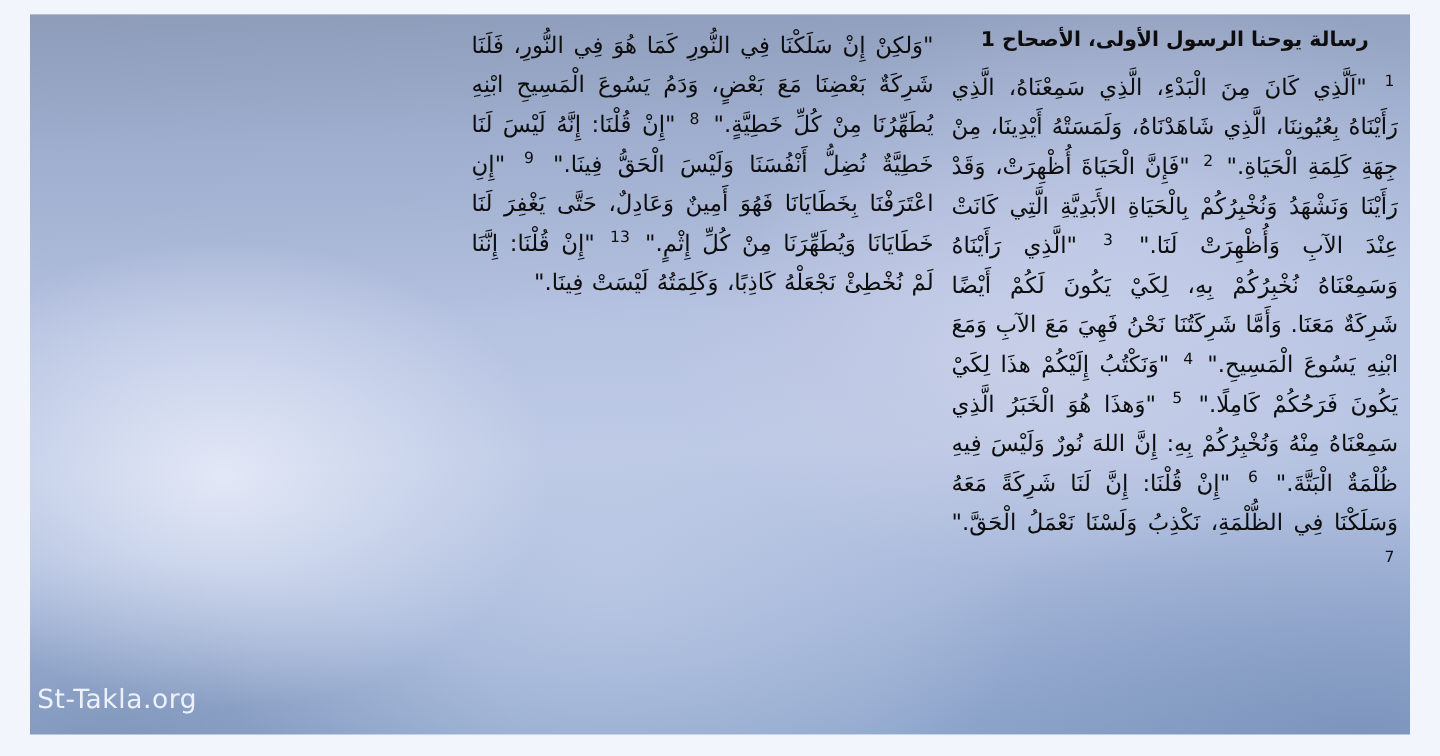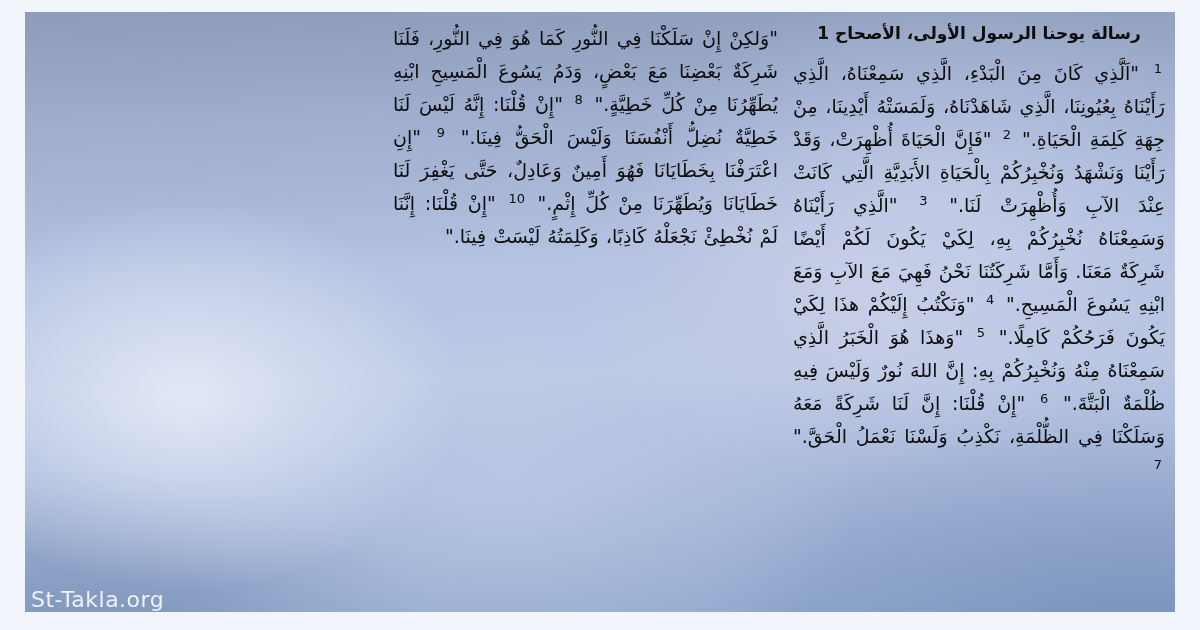--- a/index.html
+++ b/index.html
@@ -55,21 +55,21 @@
   .col-second .verses { padding-top: 4px; }
   sup.vnum {
     font-size: 13px;
     line-height: 0;
     vertical-align: 7px;
     padding: 0 3px;
     color: #0d0d0d;
   }
   .watermark {
     position: absolute;
-    left: 6px; bottom: 0;
+    left: 6px; bottom: 16px;
     font-size: 22px;
     letter-spacing: 0.5px;
     color: rgba(242, 246, 253, 0.95);
   }
 </style>
 </head>
 <body>
 
 <div class="frame">
   <div class="photo">
@@ -95,21 +95,21 @@
         </p>
       </div>
 
       <div class="col col-second">
         <p class="verses">
           <span>"وَلكِنْ إِنْ سَلَكْنَا فِي النُّورِ كَمَا هُوَ فِي النُّورِ، فَلَنَا شَرِكَةٌ بَعْضِنَا مَعَ بَعْضٍ، وَدَمُ يَسُوعَ الْمَسِيحِ ابْنِهِ يُطَهِّرُنَا مِنْ كُلِّ خَطِيَّةٍ."</span>
           <sup class="vnum">8</sup>
           <span>"إِنْ قُلْنَا: إِنَّهُ لَيْسَ لَنَا خَطِيَّةٌ نُضِلُّ أَنْفُسَنَا وَلَيْسَ الْحَقُّ فِينَا."</span>
           <sup class="vnum">9</sup>
           <span>"إِنِ اعْتَرَفْنَا بِخَطَايَانَا فَهُوَ أَمِينٌ وَعَادِلٌ، حَتَّى يَغْفِرَ لَنَا خَطَايَانَا وَيُطَهِّرَنَا مِنْ كُلِّ إِثْمٍ."</span>
-          <sup class="vnum">10</sup>
+          <sup class="vnum">13</sup>
           <span>"إِنْ قُلْنَا: إِنَّنَا لَمْ نُخْطِئْ نَجْعَلْهُ كَاذِبًا، وَكَلِمَتُهُ لَيْسَتْ فِينَا."</span>
         </p>
       </div>
 
     </div>
 
     <div class="watermark">St-Takla.org</div>
   </div>
 </div>
 

